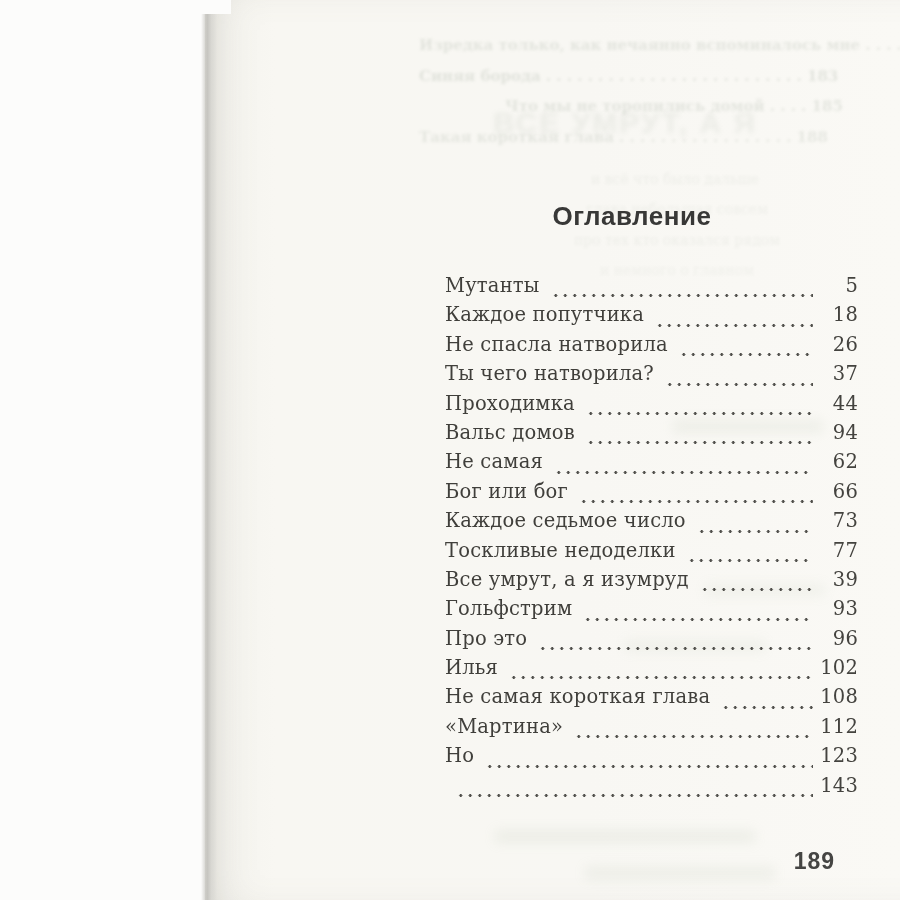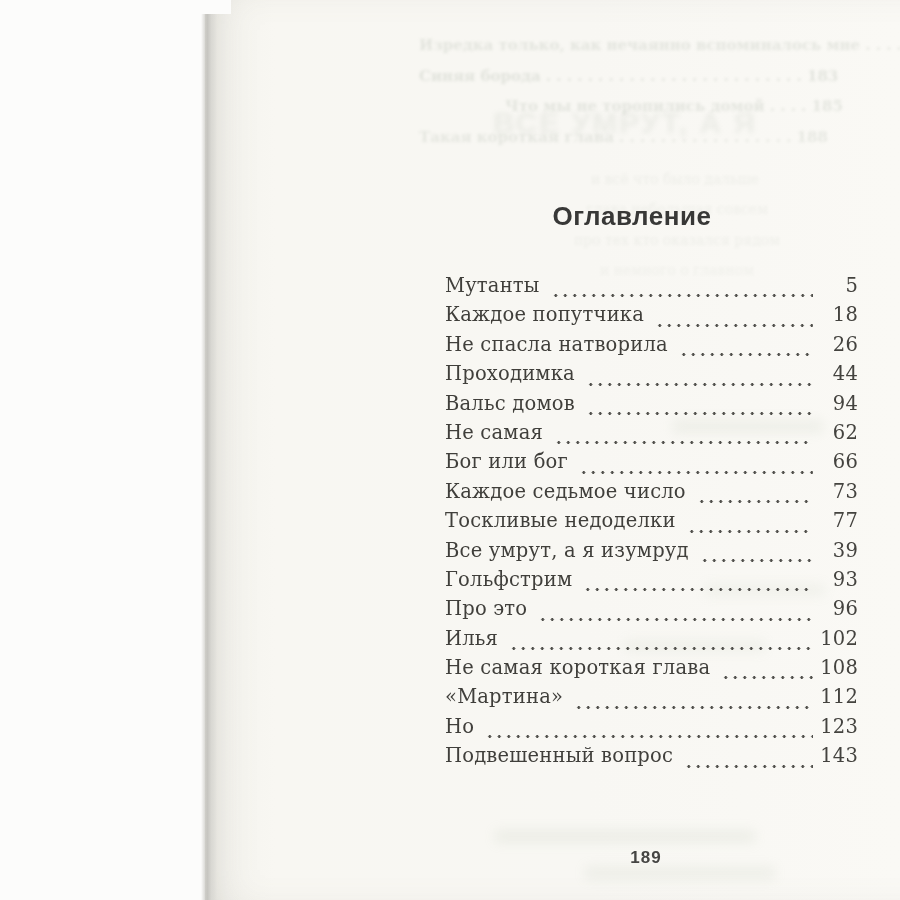--- a/index.html
+++ b/index.html
@@ -73,24 +73,24 @@
   .row .leader{
     flex:1 1 auto;align-self:flex-end;height:7px;
     margin:0 7px 4px 9px;
     background-image:radial-gradient(circle,#504f4b 1.3px,rgba(0,0,0,0) 1.7px);
     background-size:9.5px 5px;
     background-repeat:repeat-x;
     background-position:2px 1px;
   }
   .row .p{flex:0 0 38px;text-align:right;color:#44433f;}
   .folio{
-    position:absolute;left:234px;top:848px;width:414px;
-    text-align:center;
+    position:absolute;left:216px;top:848px;width:414px;
+    text-align:right;
     font-family:"Liberation Sans", sans-serif;
-    font-size:17px;font-weight:700;letter-spacing:1px;
+    font-size:23px;font-weight:700;letter-spacing:1px;
     color:#454543;
   }
 </style>
 </head>
 <body>
 
 <div class="scan">
 
   <div class="page">
 
@@ -121,20 +121,25 @@
           <span class="t">Каждое попутчика</span>
           <span class="leader"></span>
           <span class="p">18</span>
         </div>
         <div class="row">
           <span class="t">Не спасла натворила</span>
           <span class="leader"></span>
           <span class="p">26</span>
         </div>
         <div class="row">
+          <span class="t">Ты чего натворила?</span>
+          <span class="leader"></span>
+          <span class="p">37</span>
+        </div>
+        <div class="row">
           <span class="t">Проходимка</span>
           <span class="leader"></span>
           <span class="p">44</span>
         </div>
         <div class="row">
           <span class="t">Вальс домов</span>
           <span class="leader"></span>
           <span class="p">94</span>
         </div>
         <div class="row">
@@ -186,21 +191,20 @@
           <span class="t">«Мартина»</span>
           <span class="leader"></span>
           <span class="p">112</span>
         </div>
         <div class="row">
           <span class="t">Но</span>
           <span class="leader"></span>
           <span class="p">123</span>
         </div>
         <div class="row">
-          <span class="t">Подвешенный вопрос</span>
           <span class="leader"></span>
           <span class="p">143</span>
         </div>
       </div>
 
     <div class="folio">189</div>
   </div>
 
   <div class="edge"></div>
   <div class="corner-light"></div>

